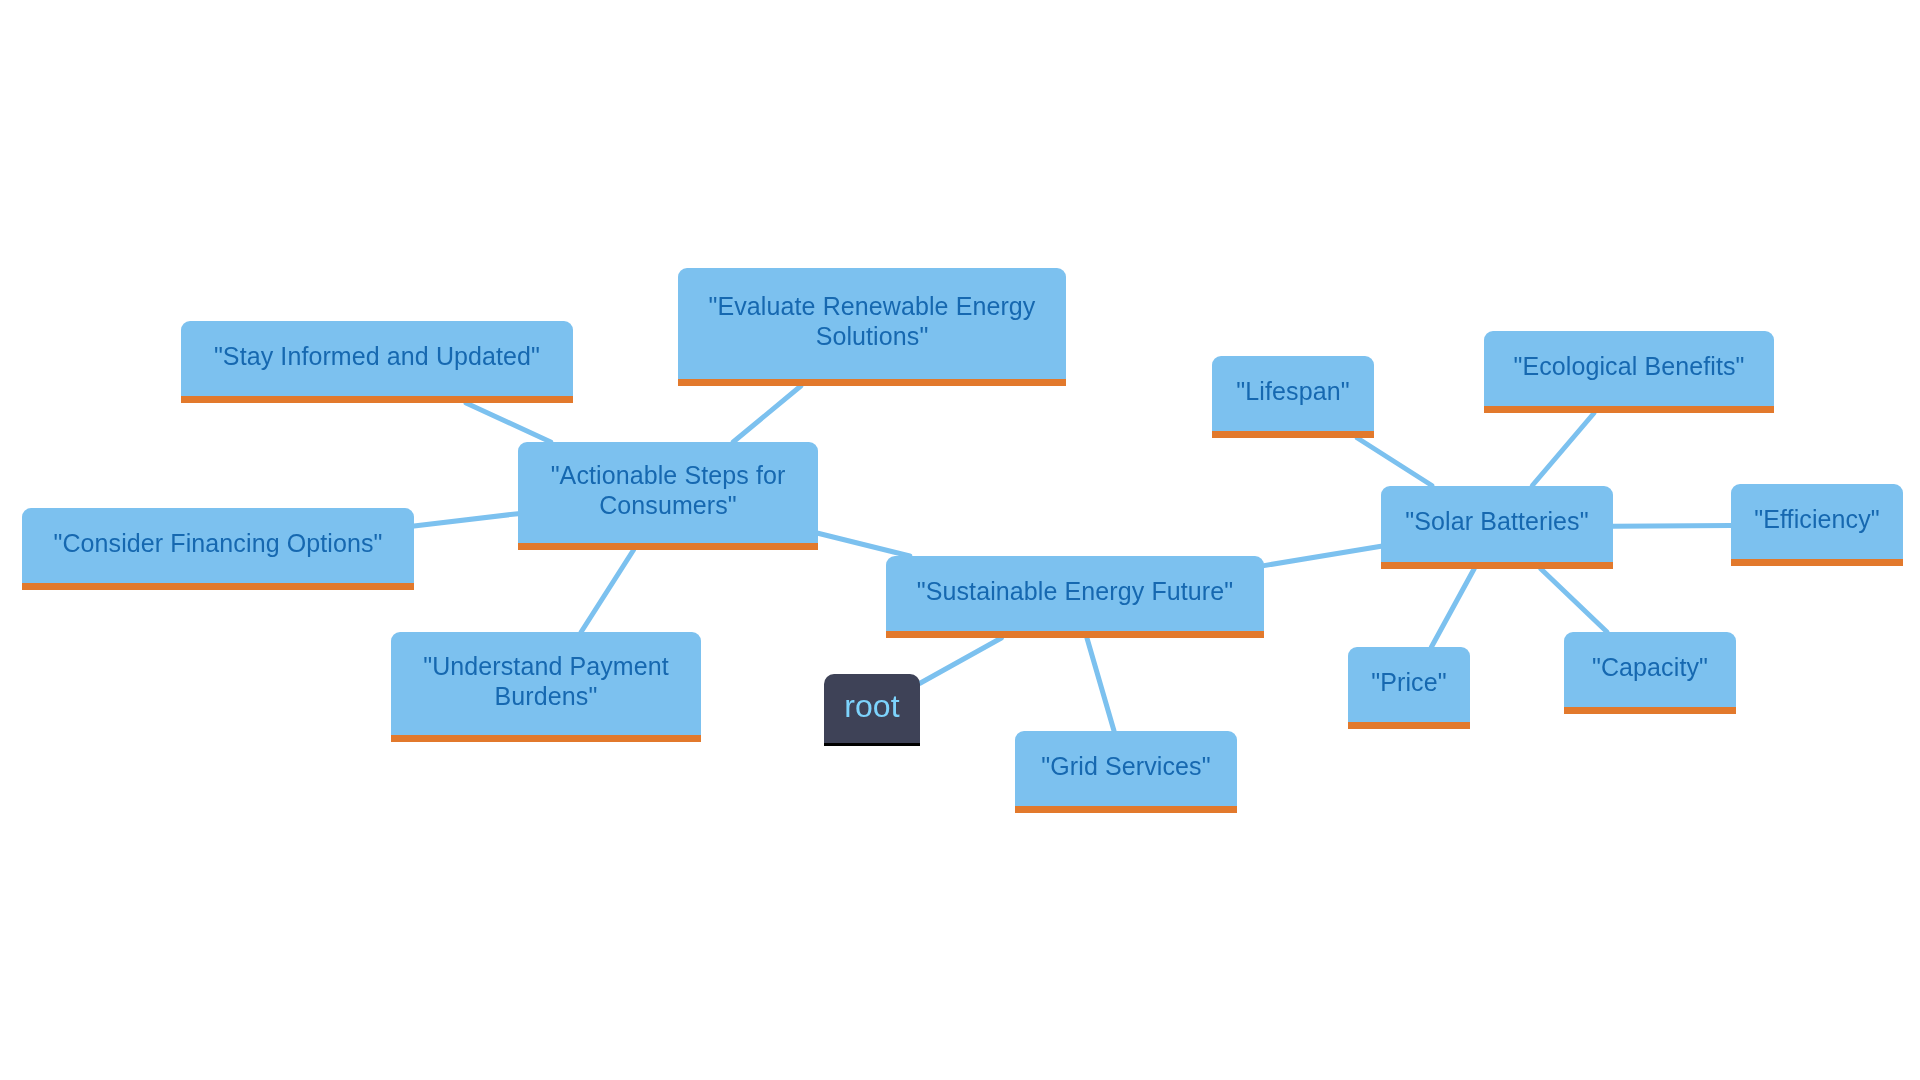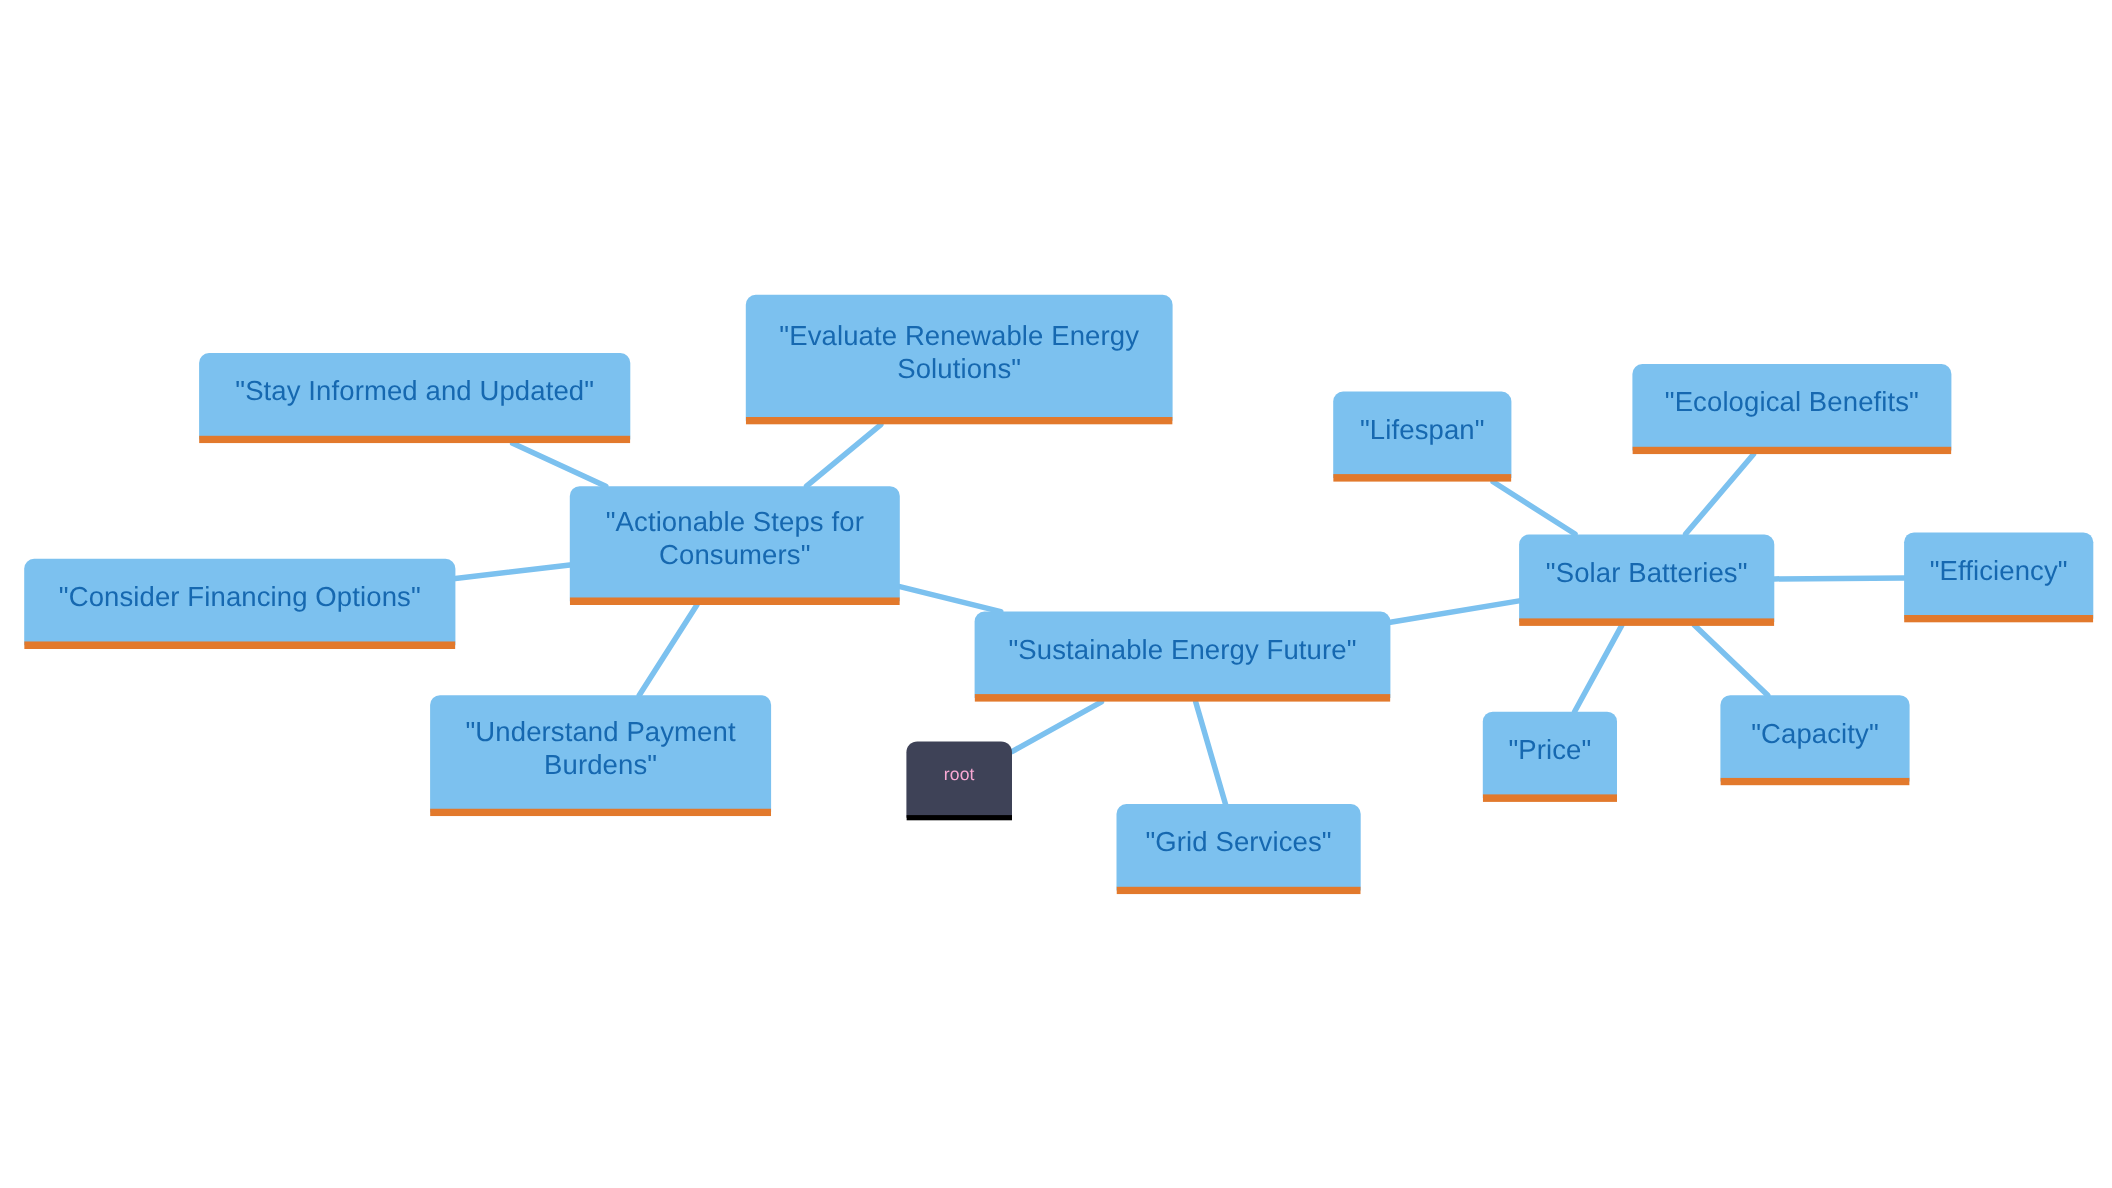--- a/index.html
+++ b/index.html
@@ -38,24 +38,24 @@
     background: #7cc1ef;
     color: #1668b0;
     font-size: 25px;
     line-height: 1.18;
     letter-spacing: 0.1px;
     padding: 6px 14px 10px 14px;
     border-bottom: 7px solid #e2792c;
   }
   .node.root-node {
     background: #3e4257;
-    color: #f9a8d4;
+    color: #7dd3fc;
     border-radius: 10px 10px 0 0;
-    font-size: 16px;
-    border-bottom: 5px solid #000000;
+    font-size: 32px;
+    border-bottom: 3px solid #000000;
   }
   .node-label {
     display: block;
     width: 100%;
     white-space: pre-line;
   }
 </style>
 </head>
 <body>
 

